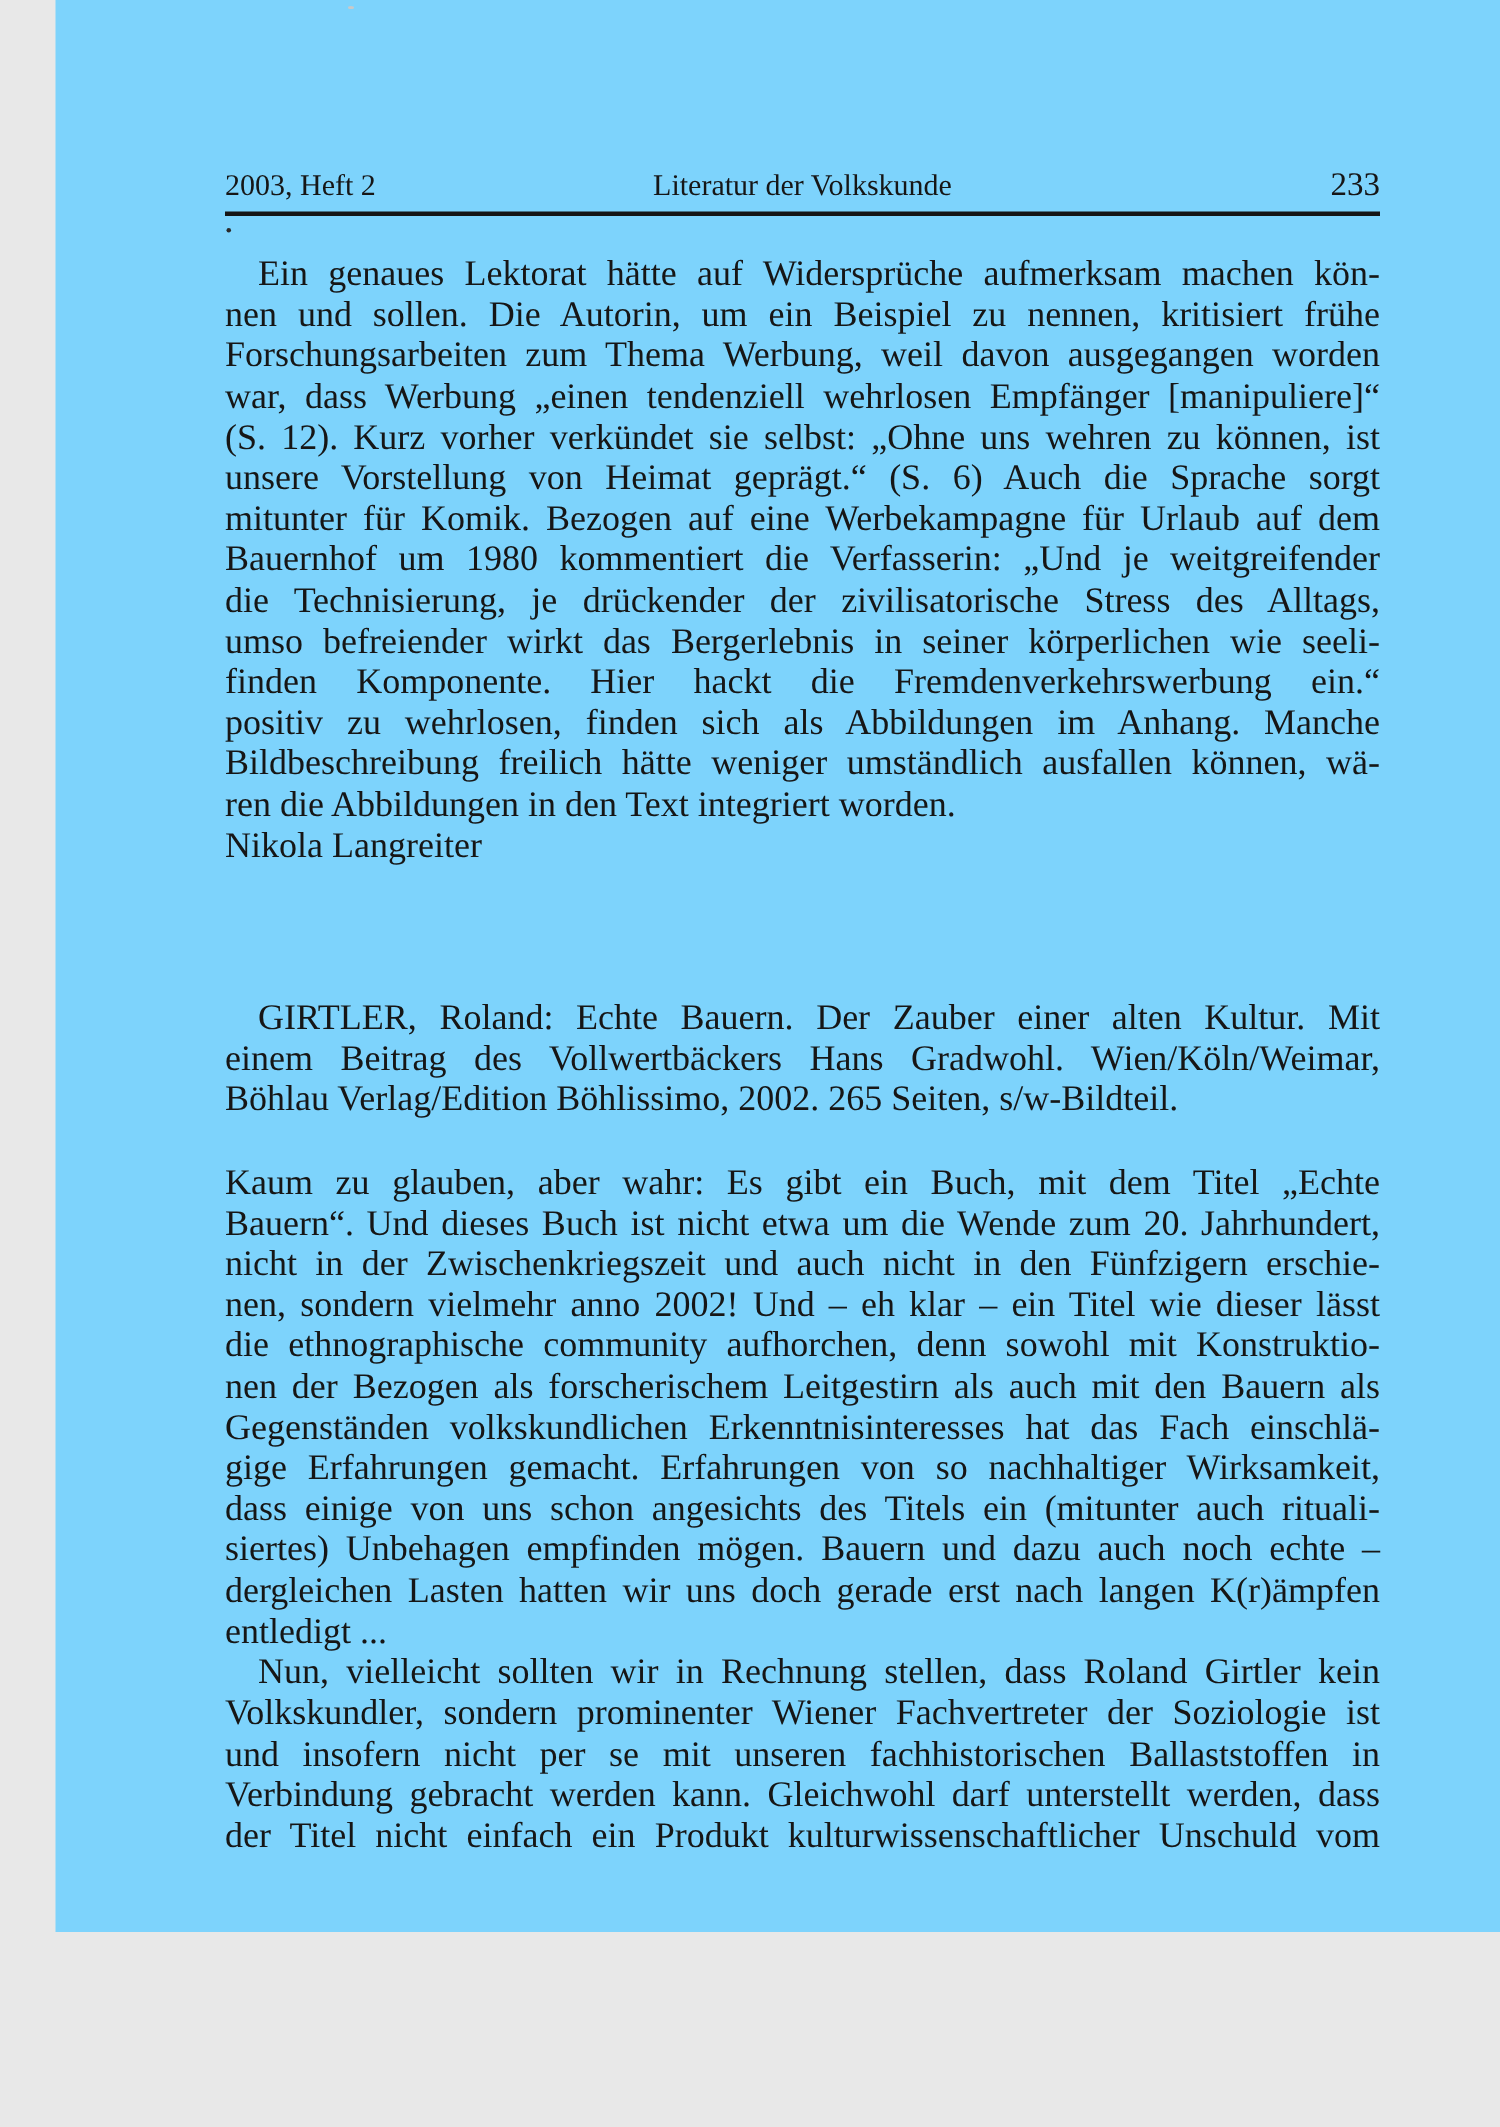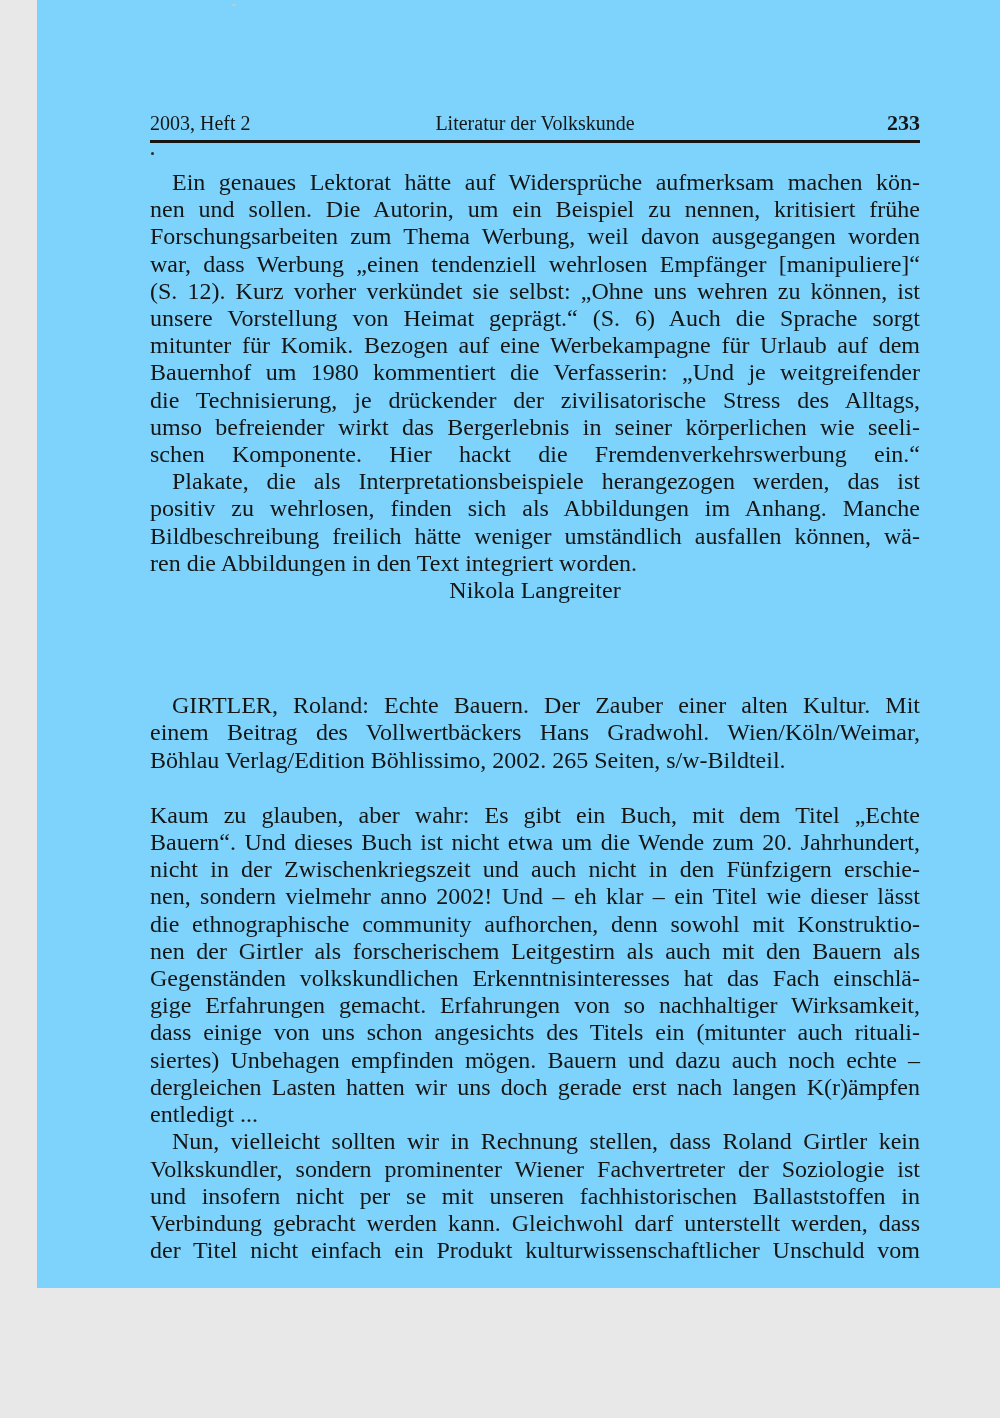--- a/index.html
+++ b/index.html
@@ -22,38 +22,38 @@
   .header {
     display: grid;
     grid-template-columns: 1fr auto 1fr;
     align-items: baseline;
     padding-top: 111px;
     font-size: 20px;
     line-height: 24px;
   }
   .h-left  { justify-self: start; }
   .h-center{ justify-self: center; }
-  .h-right { justify-self: end; font-size: 22px; font-weight: bold; }
+  .h-right { justify-self: end; font-size: 22px; }
   .rule {
     margin-top: 5px;
     border-bottom: 3px solid #151515;
   }
   .body-text {
     margin-top: 26px;
     font-size: 24px;
     line-height: 27.2px;
   }
   .line {
     text-align: justify;
     text-align-last: justify;
   }
   .line.last { text-align-last: left; }
   .line.ind  { padding-left: 22px; }
   .it { }
-  .sig { text-align: center; }
+  .sig { text-align: left; }
   .citation  { margin-top: 88px; }
   .gap-small { margin-top: 28px; }
   .speck { position: absolute; border-radius: 50%; }
   .speck.s1 { left: 114px; top: 152px;  width: 3px; height: 3px; background: #2a2a2a; }
   .speck.s2 { left: 195px; top: 4px;    width: 4px; height: 2px; background: #c9c9c9; }
   .speck.s3 { left: 132px; top: 1385px; width: 3px; height: 3px; background: #b5b5b5; }
   .speck.s4 { left: 218px; top: 1382px; width: 2px; height: 4px; background: #b5b5b5; }
 </style>
 </head>
 <body>
@@ -79,45 +79,44 @@
           <div class="line ind"><span>Ein genaues Lektorat hätte auf Widersprüche aufmerksam machen kön-</span></div>
           <div class="line"><span>nen und sollen. Die Autorin, um ein Beispiel zu nennen, kritisiert frühe</span></div>
           <div class="line"><span>Forschungsarbeiten zum Thema Werbung, weil davon ausgegangen worden</span></div>
           <div class="line"><span>war, dass Werbung „einen tendenziell wehrlosen Empfänger [manipuliere]“</span></div>
           <div class="line"><span>(S. 12). Kurz vorher verkündet sie selbst: „Ohne uns wehren zu können, ist</span></div>
           <div class="line"><span>unsere Vorstellung von Heimat geprägt.“ (S. 6) Auch die Sprache sorgt</span></div>
           <div class="line"><span>mitunter für Komik. Bezogen auf eine Werbekampagne für Urlaub auf dem</span></div>
           <div class="line"><span>Bauernhof um 1980 kommentiert die Verfasserin: „Und je weitgreifender</span></div>
           <div class="line"><span>die Technisierung, je drückender der zivilisatorische Stress des Alltags,</span></div>
           <div class="line"><span>umso befreiender wirkt das Bergerlebnis in seiner körperlichen wie seeli-</span></div>
-          <div class="line"><span>schen Komponente. Hier hackt die Fremdenverkehrswerbung ein.“</span></div>
+          <div class="line"><span>finden Komponente. Hier hackt die Fremdenverkehrswerbung ein.“</span></div>
         </div>
 
       <div>
-          <div class="line ind"><span>Plakate, die als Interpretationsbeispiele herangezogen werden, das ist</span></div>
           <div class="line"><span>positiv zu wehrlosen, finden sich als Abbildungen im Anhang. Manche</span></div>
           <div class="line"><span>Bildbeschreibung freilich hätte weniger umständlich ausfallen können, wä-</span></div>
           <div class="line last"><span>ren die Abbildungen in den Text integriert worden.</span></div>
         </div>
 
       <div class="sig">Nikola Langreiter</div>
 
       <div class="citation">
           <div class="line ind"><span>GIRTLER, Roland: </span><span class="it">Echte Bauern. Der Zauber einer alten Kultur. Mit</span></div>
           <div class="line"><span class="it">einem Beitrag des Vollwertbäckers Hans Gradwohl.</span><span> Wien/Köln/Weimar,</span></div>
           <div class="line last"><span>Böhlau Verlag/Edition Böhlissimo, 2002. 265 Seiten, s/w-Bildteil.</span></div>
         </div>
 
       <div class="gap-small">
           <div class="line"><span>Kaum zu glauben, aber wahr: Es gibt ein Buch, mit dem Titel „Echte</span></div>
           <div class="line"><span>Bauern“. Und dieses Buch ist nicht etwa um die Wende zum 20. Jahrhundert,</span></div>
           <div class="line"><span>nicht in der Zwischenkriegszeit und auch nicht in den Fünfzigern erschie-</span></div>
           <div class="line"><span>nen, sondern vielmehr anno 2002! Und – eh klar – ein Titel wie dieser lässt</span></div>
           <div class="line"><span>die ethnographische </span><span class="it">community</span><span> aufhorchen, denn sowohl mit Konstruktio-</span></div>
-          <div class="line"><span>nen der </span><span class="it">Girtler</span><span> als forscherischem Leitgestirn als auch mit </span><span class="it">den Bauern</span><span> als</span></div>
+          <div class="line"><span>nen der </span><span class="it">Bezogen</span><span> als forscherischem Leitgestirn als auch mit </span><span class="it">den Bauern</span><span> als</span></div>
           <div class="line"><span>Gegenständen volkskundlichen Erkenntnisinteresses hat das Fach einschlä-</span></div>
           <div class="line"><span>gige Erfahrungen gemacht. Erfahrungen von so nachhaltiger Wirksamkeit,</span></div>
           <div class="line"><span>dass einige von uns schon angesichts des Titels ein (mitunter auch rituali-</span></div>
           <div class="line"><span>siertes) Unbehagen empfinden mögen. </span><span class="it">Bauern</span><span> und dazu auch noch </span><span class="it">echte</span><span> –</span></div>
           <div class="line"><span>dergleichen Lasten hatten wir uns doch gerade erst nach langen K(r)ämpfen</span></div>
           <div class="line last"><span>entledigt ...</span></div>
         </div>
 
       <div>
           <div class="line ind"><span>Nun, vielleicht sollten wir in Rechnung stellen, dass Roland Girtler kein</span></div>

